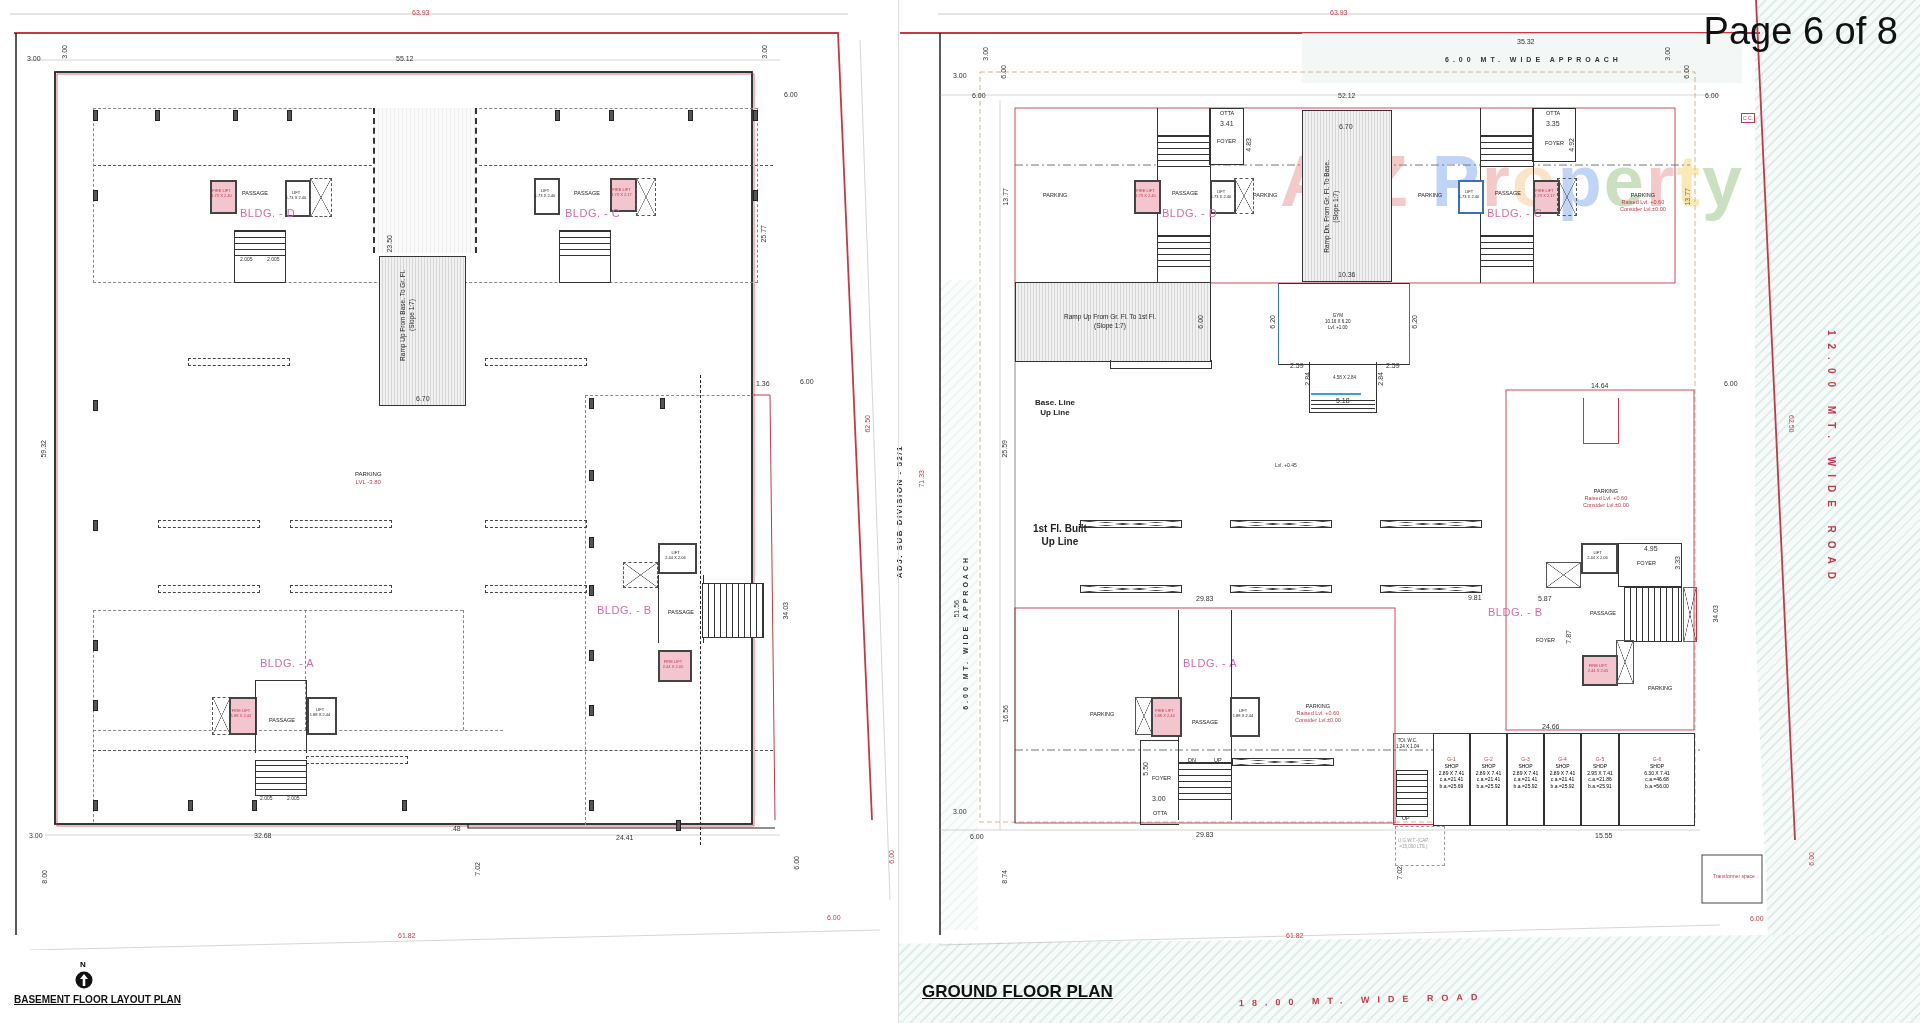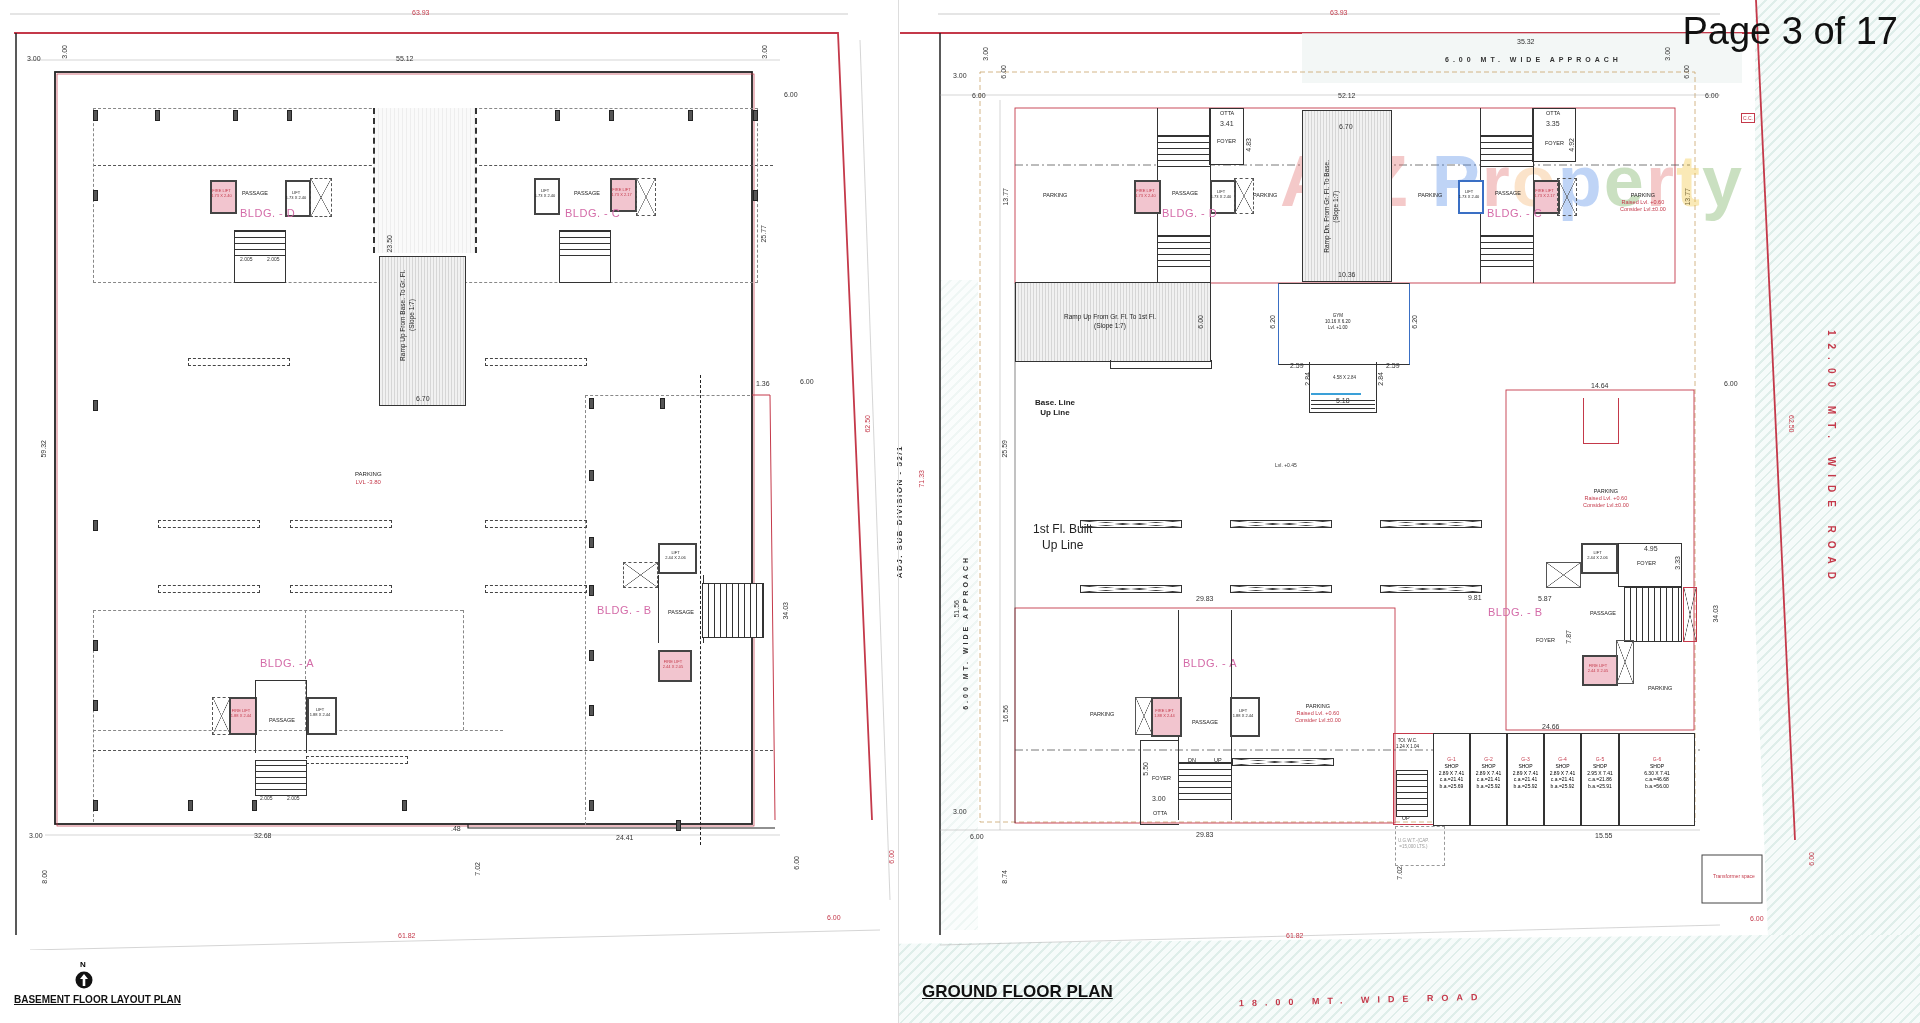--- a/index.html
+++ b/index.html
@@ -284,21 +284,21 @@
   <div class="ramptxt" style="left:1040px;top:312px;width:140px;">
     <span>Ramp Up From Gr. Fl. To 1st Fl.</span><br>
     <span>(Slope 1:7)</span>
   </div>
   <span class="dim vtxt" style="left:1197px;top:315px;">6.00</span>
 
   <div class="room" style="left:1035px;top:398px;font-size:8px;font-weight:bold;">
     <span>Base. Line</span><br>
     <span>Up Line</span>
   </div>
-  <div class="room" style="left:1033px;top:522px;font-size:12px;font-weight:normal;">
+  <div class="room" style="left:1033px;top:522px;font-size:10px;font-weight:bold;">
     <span>1st Fl. Built</span><br>
     <span>Up Line</span>
   </div>
   <span class="dim vtxt" style="left:1001px;top:440px;">25.59</span>
   <span class="dim vtxt" style="left:953px;top:600px;">51.56</span>
   <span class="approach vtxt" style="left:962px;top:555px;letter-spacing:3px;">6.00 MT. WIDE APPROACH</span>
   <span class="dim" style="left:1275px;top:462px;font-size:5px;">Lvl. +0.45</span>
 
   <div class="slot" style="left:1080px;top:520px;width:100px;height:6px;"></div>
   <div class="slot" style="left:1230px;top:520px;width:100px;height:6px;"></div>
@@ -470,13 +470,13 @@
   <span class="dim red vtxt" style="left:1808px;top:852px;">6.00</span>
   <span class="dim red" style="left:1286px;top:932px;">61.82</span>
 
   <span class="road vtxt" style="left:1826px;top:330px;transform:none;">12.00 MT. WIDE ROAD</span>
   <span class="dim red vtxt" style="left:1788px;top:415px;transform:none;">62.50</span>
   <span class="road" style="left:1239px;top:995px;transform:rotate(-1.5deg);font-size:9px;">18.00 MT. WIDE ROAD</span>
 
   <span class="title" style="left:922px;top:982px;font-size:17px;">GROUND FLOOR PLAN</span>
 </div>
 
-<span class="page-label">Page 3 of 17</span>
+<span class="page-label">Page 6 of 8</span>
 
 </body></html>

